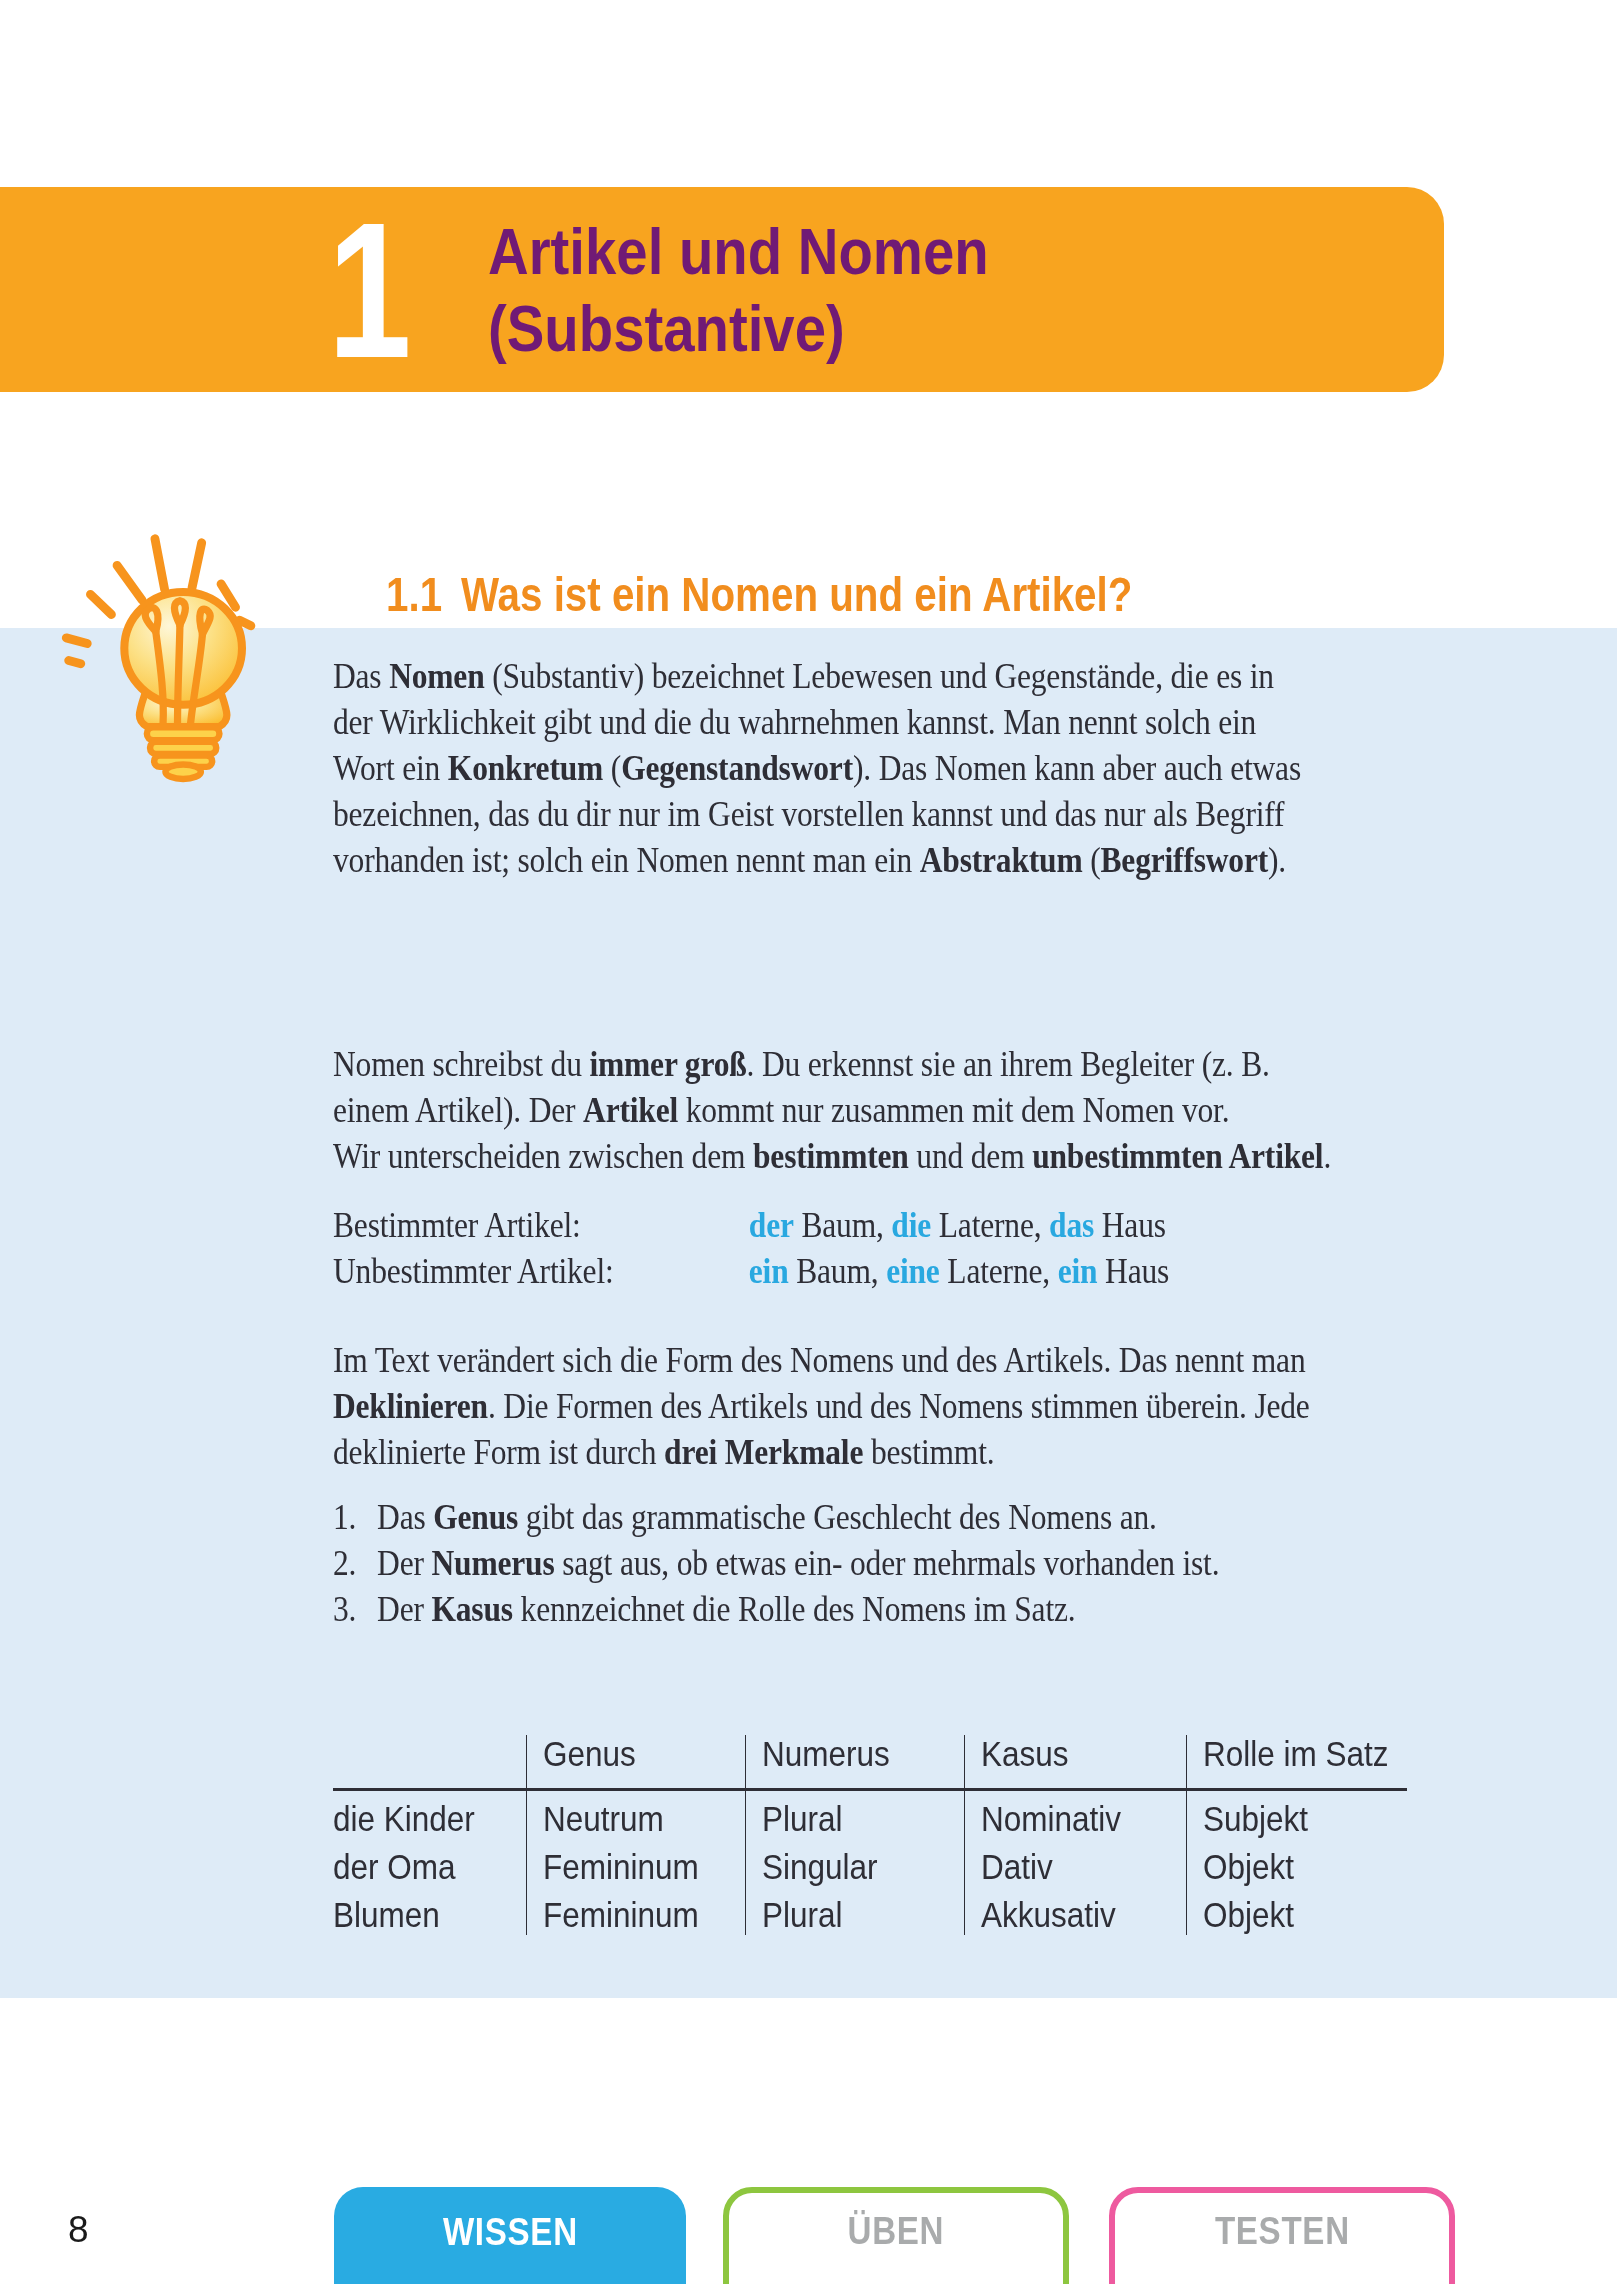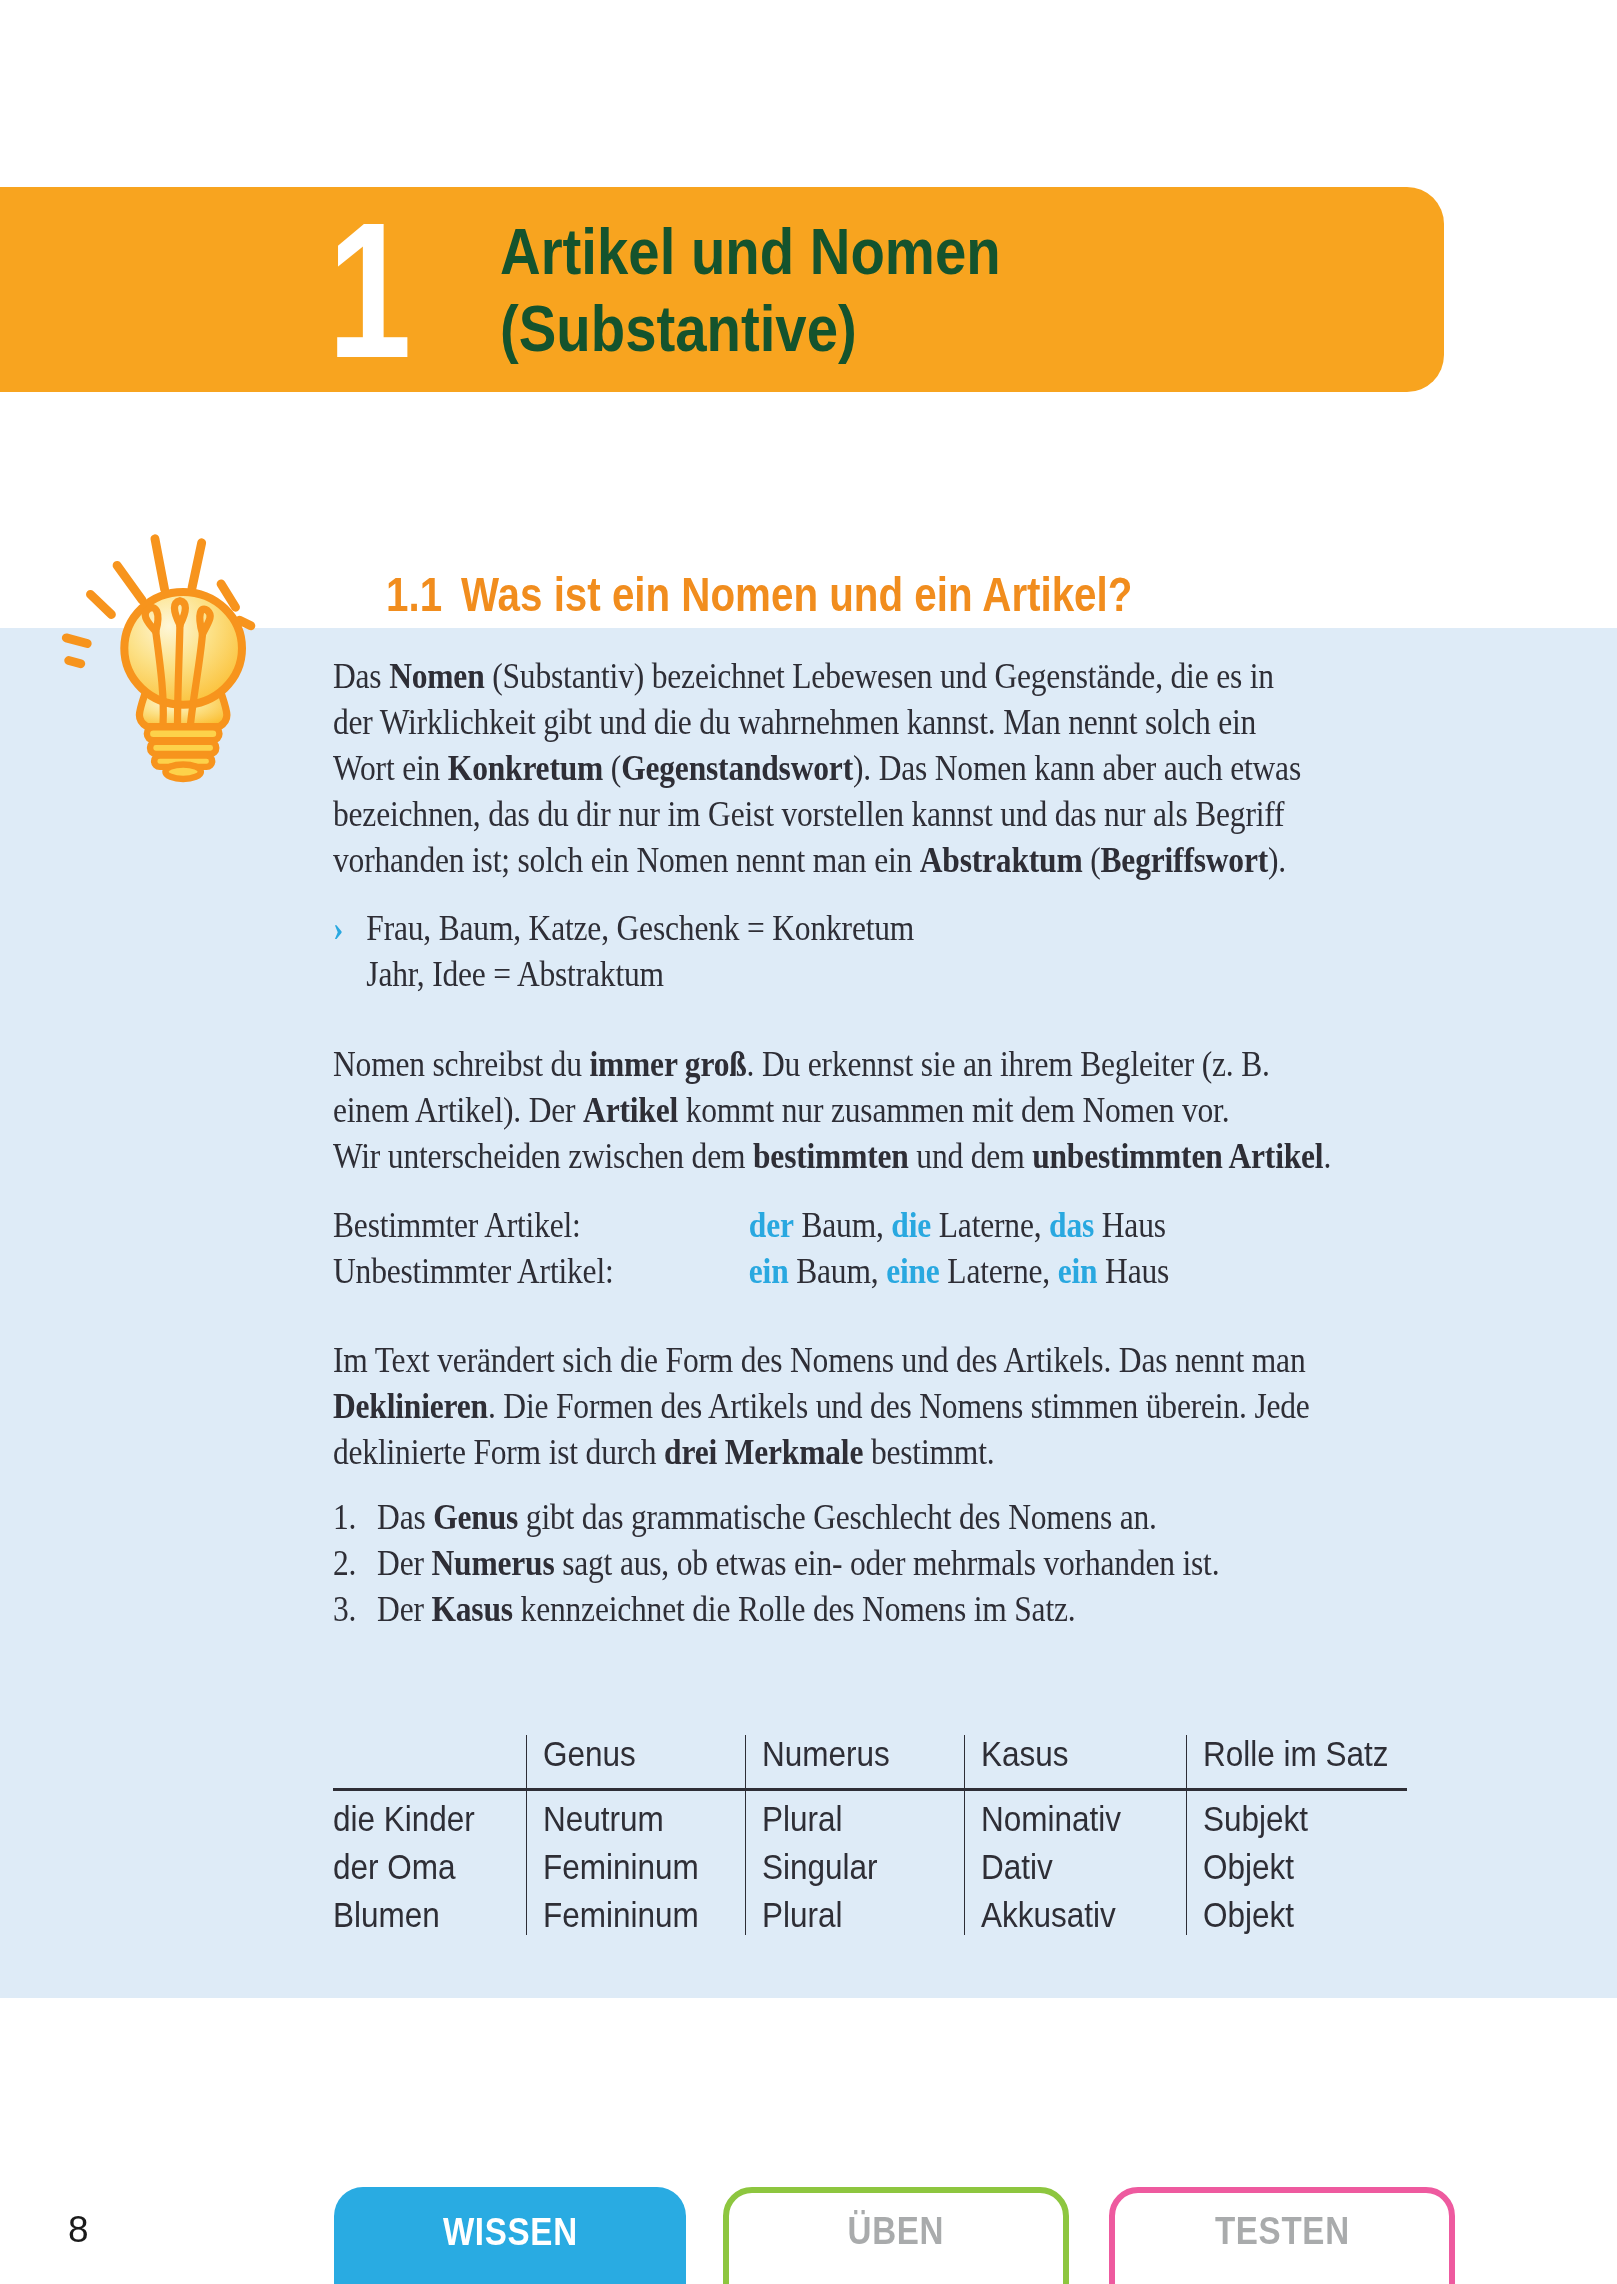--- a/index.html
+++ b/index.html
@@ -6,21 +6,21 @@
   .page{position:relative;width:1618px;height:2284px;overflow:hidden;background:#ffffff;
         font-family:"Liberation Sans",sans-serif;color:#2e2e36;}
 
   
   .banner{position:absolute;left:0;top:187px;width:1444px;height:205px;
           background:#f8a41f;border-radius:0 37px 37px 0;}
   .chapter-num{position:absolute;left:313px;top:0;width:113px;height:100%;
                display:flex;align-items:center;justify-content:center;
                color:#ffffff;font-weight:bold;font-size:193px;
                transform:scaleX(0.78);transform-origin:center;}
-  .banner-title{position:absolute;left:500px;top:27px;color:#14532d;
+  .banner-title{position:absolute;left:488px;top:27px;color:#701a75;
                 font-weight:bold;font-size:64px;line-height:77px;}
   .banner-title .bline{display:block;transform:scaleX(0.88);transform-origin:0 50%;white-space:pre;}
 
   
   .section-heading{position:absolute;left:333px;top:520px;font-size:48px;line-height:50px;
                    font-weight:bold;color:#f18d1e;white-space:pre;text-align:center;}
   .section-heading .cnd{display:inline-block;transform:scaleX(0.84);transform-origin:0 50%;}
   .section-heading .secnum{margin-right:22.6px;}
 
   
@@ -117,24 +117,20 @@
     </g>
   </svg>
 
   <div class="tblock" style="top:654px">
       <div class="tline"><span>Das </span><span class="b">Nomen</span><span> (Substantiv) bezeichnet Lebewesen und Gegenstände, die es in</span></div>
       <div class="tline"><span>der Wirklichkeit gibt und die du wahrnehmen kannst. Man nennt solch ein</span></div>
       <div class="tline"><span>Wort ein </span><span class="b">Konkretum</span><span> (</span><span class="b">Gegenstandswort</span><span>). Das Nomen kann aber auch etwas</span></div>
       <div class="tline"><span>bezeichnen, das du dir nur im Geist vorstellen kannst und das nur als Begriff</span></div>
       <div class="tline"><span>vorhanden ist; solch ein Nomen nennt man ein </span><span class="b">Abstraktum</span><span> (</span><span class="b">Begriffswort</span><span>).</span></div>
     </div>
-  <div class="tblock" style="top:906px">
-      <div class="tline"><span class="chev">›</span><span>Frau, Baum, Katze, Geschenk = Konkretum</span></div>
-      <div class="tline"><span class="chev"> </span><span>Jahr, Idee = Abstraktum</span></div>
-    </div>
   <div class="tblock" style="top:1042px">
       <div class="tline"><span>Nomen schreibst du </span><span class="b">immer groß</span><span>. Du erkennst sie an ihrem Begleiter (z. B.</span></div>
       <div class="tline"><span>einem Artikel). Der </span><span class="b">Artikel</span><span> kommt nur zusammen mit dem Nomen vor.</span></div>
       <div class="tline"><span>Wir unterscheiden zwischen dem </span><span class="b">bestimmten</span><span> und dem </span><span class="b">unbestimmten Artikel</span><span>.</span></div>
     </div>
   <div class="tblock" style="top:1338px">
       <div class="tline"><span>Im Text verändert sich die Form des Nomens und des Artikels. Das nennt man</span></div>
       <div class="tline"><span class="b">Deklinieren</span><span>. Die Formen des Artikels und des Nomens stimmen überein. Jede</span></div>
       <div class="tline"><span>deklinierte Form ist durch </span><span class="b">drei Merkmale</span><span> bestimmt.</span></div>
     </div>

